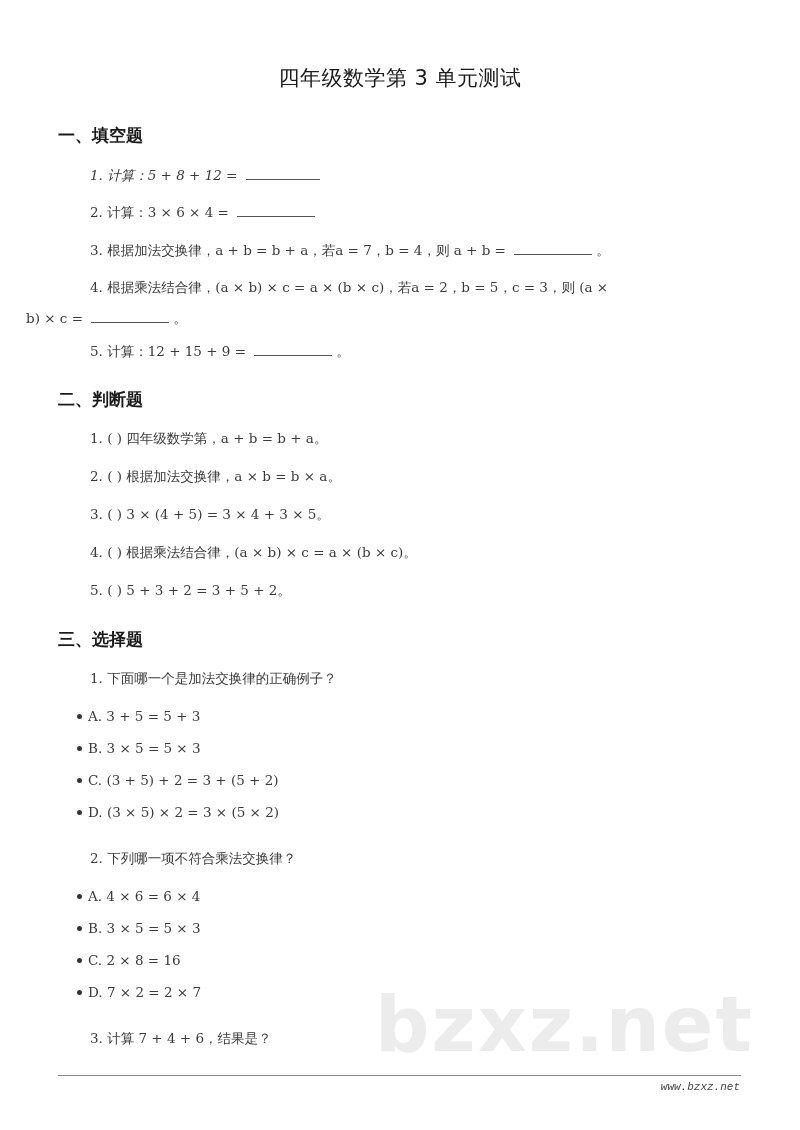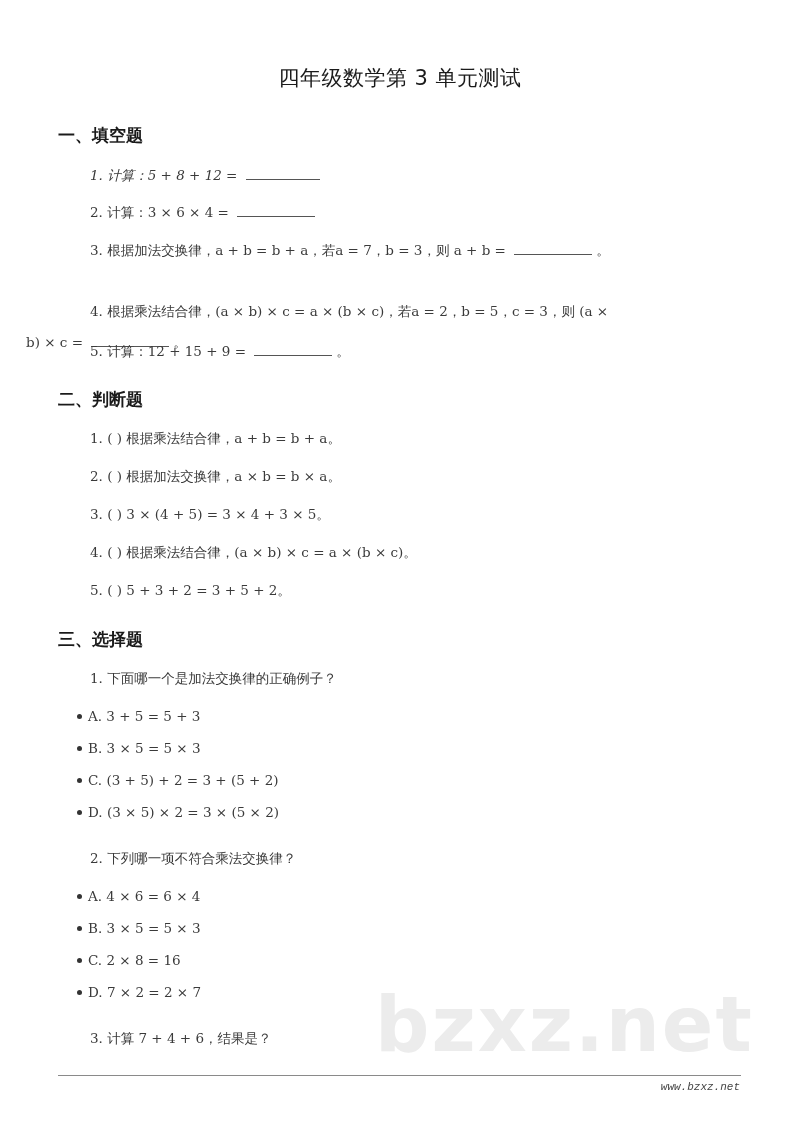--- a/index.html
+++ b/index.html
@@ -63,43 +63,43 @@
 </div>
 
 <div class="line indent" style="top:202px;">
   <span>2.</span>
   <span>计算：3 × 6 × 4 =</span>
   <span class="blank" style="width:78px;"></span>
 </div>
 
 <div class="line indent" style="top:240px;">
   <span>3.</span>
-  <span>根据加法交换律，a + b = b + a，若a = 7，b = 3，则 a + b =</span>
+  <span>根据加法交换律，a + b = b + a，若a = 7，b = 4，则 a + b =</span>
   <span class="blank" style="width:78px;"></span><span>。</span>
 </div>
 
-<div class="wrap-line" style="top:272px;margin-top:24px;">
+<div class="wrap-line" style="top:272px;">
   <span>4.</span>
   <span>根据乘法结合律，(a × b) × c = a × (b × c)，若a = 2，b = 5，c = 3，则 (a ×</span><br>
   <span style="margin-left:-32px;">b) × c =</span>
   <span class="blank" style="width:78px;"></span><span>。</span>
 </div>
 
 <div class="line indent" style="top:341px;">
   <span>5.</span>
   <span>计算：12 + 15 + 9 =</span>
   <span class="blank" style="width:78px;"></span><span>。</span>
 </div>
 
 <div class="section-heading" style="top:388px;">二、判断题</div>
 
 <div class="line indent" style="top:428px;">
   <span>1.</span>
   <span>( )</span>
-  <span>根据乘法结合律，a + b = b + a。</span>
+  <span>四年级数学第，a + b = b + a。</span>
 </div>
 <div class="line indent" style="top:466px;">
   <span>2.</span>
   <span>( )</span>
   <span>根据加法交换律，a × b = b × a。</span>
 </div>
 <div class="line indent" style="top:504px;">
   <span>3.</span>
   <span>( )</span>
   <span>3 × (4 + 5) = 3 × 4 + 3 × 5。</span>

